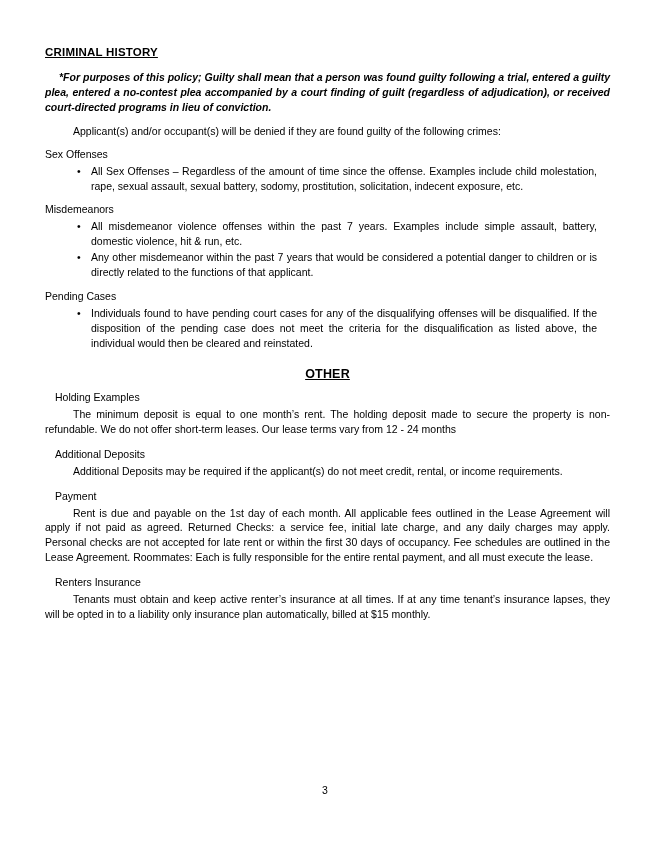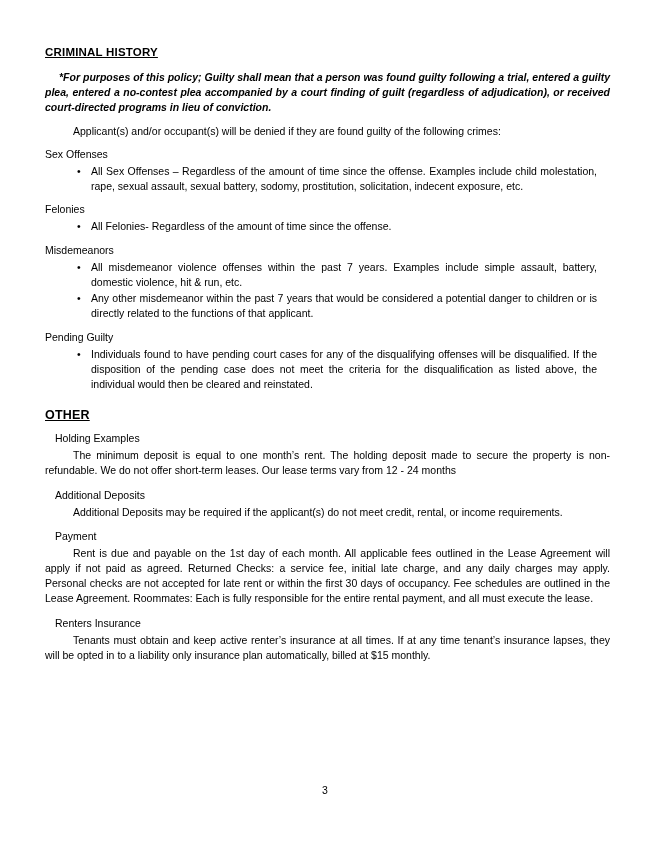--- a/index.html
+++ b/index.html
@@ -25,20 +25,21 @@
     font-size: 11.5px;
     font-weight: bold;
     text-decoration: underline;
     margin: 0 0 12px 0;
     letter-spacing: 0.2px;
   }
   .section-heading.other {
     font-size: 12.5px;
     margin-top: 16px;
     margin-bottom: 10px;
+    text-align: center;
   }
   .para {
     font-size: 10.5px;
     line-height: 1.42;
     text-align: justify;
     margin: 0 0 9px 0;
     text-indent: 28px;
   }
   .para.italic {
     font-style: italic;
@@ -101,37 +102,31 @@
 
   <p class="para">Applicant(s) and/or occupant(s) will be denied if they are found guilty of the following crimes:</p>
 
   <div class="block">
     <div class="sub-heading">Sex Offenses</div>
     <ul class="bullets">
       <li>All Sex Offenses – Regardless of the amount of time since the offense. Examples include child molestation, rape, sexual assault, sexual battery, sodomy, prostitution, solicitation, indecent exposure, etc.</li>
     </ul>
   </div>
 
-  <div class="block">
-    <div class="sub-heading">Felonies</div>
-    <ul class="bullets">
-      <li>All Felonies- Regardless of the amount of time since the offense.</li>
-    </ul>
-  </div>
 
   <div class="block">
     <div class="sub-heading">Misdemeanors</div>
     <ul class="bullets">
       <li>All misdemeanor violence offenses within the past 7 years. Examples include simple assault, battery, domestic violence, hit &amp; run, etc.</li>
       <li>Any other misdemeanor within the past 7 years that would be considered a potential danger to children or is directly related to the functions of that applicant.</li>
     </ul>
   </div>
 
   <div class="block">
-    <div class="sub-heading">Pending Guilty</div>
+    <div class="sub-heading">Pending Cases</div>
     <ul class="bullets">
       <li>Individuals found to have pending court cases for any of the disqualifying offenses will be disqualified. If the disposition of the pending case does not meet the criteria for the disqualification as listed above, the individual would then be cleared and reinstated.</li>
     </ul>
   </div>
 
   <h1 class="section-heading other">OTHER</h1>
 
   <div class="other-block">
     <div class="sub-heading indent">Holding Examples</div>
     <p class="para">The minimum deposit is equal to one month’s rent. The holding deposit made to secure the property is non- refundable. We do not offer short-term leases. Our lease terms vary from 12 - 24 months</p>

